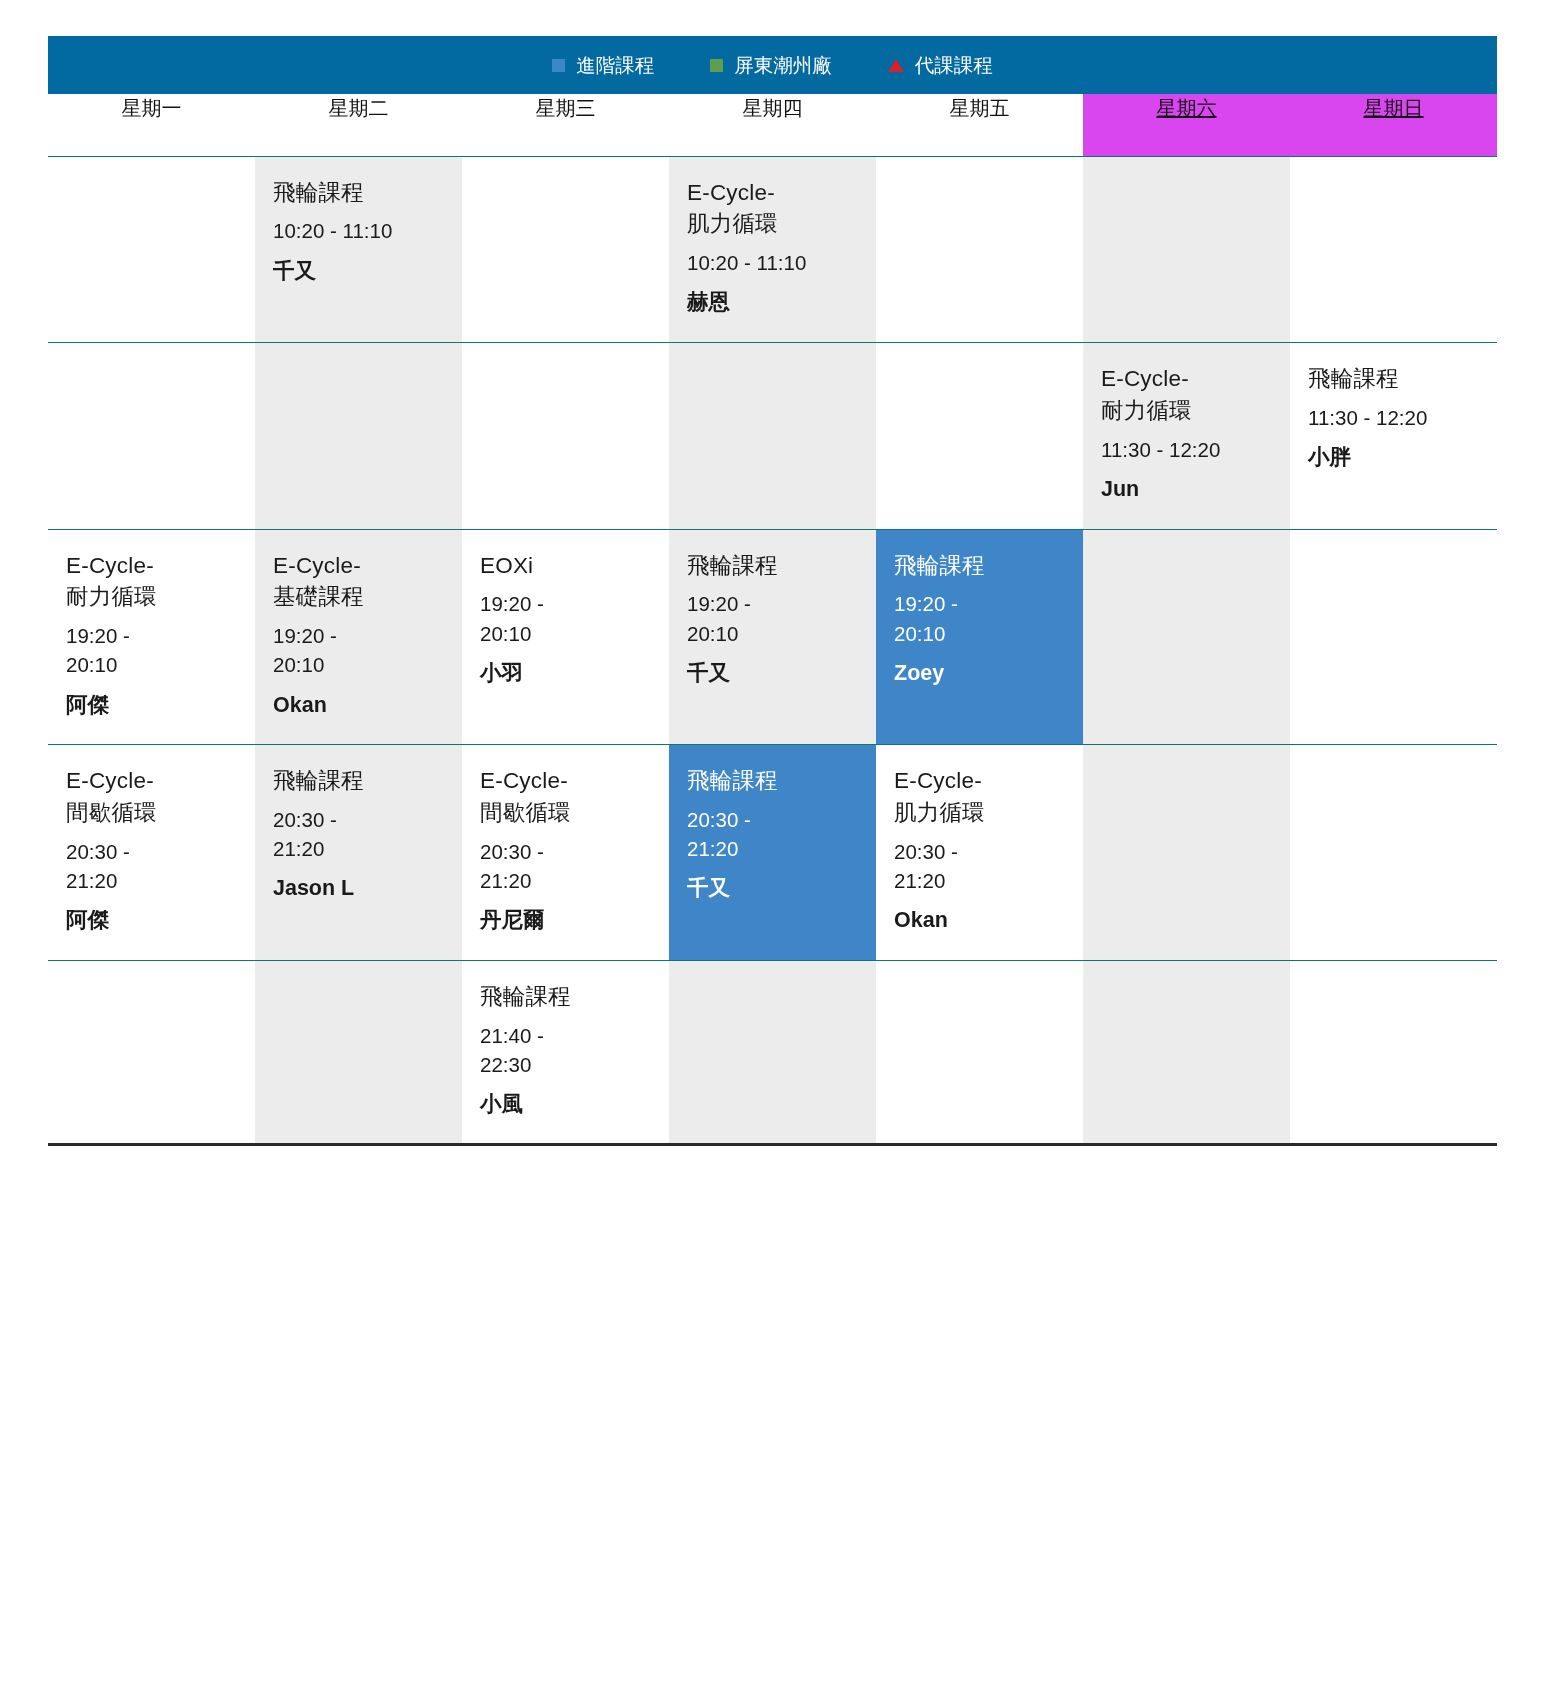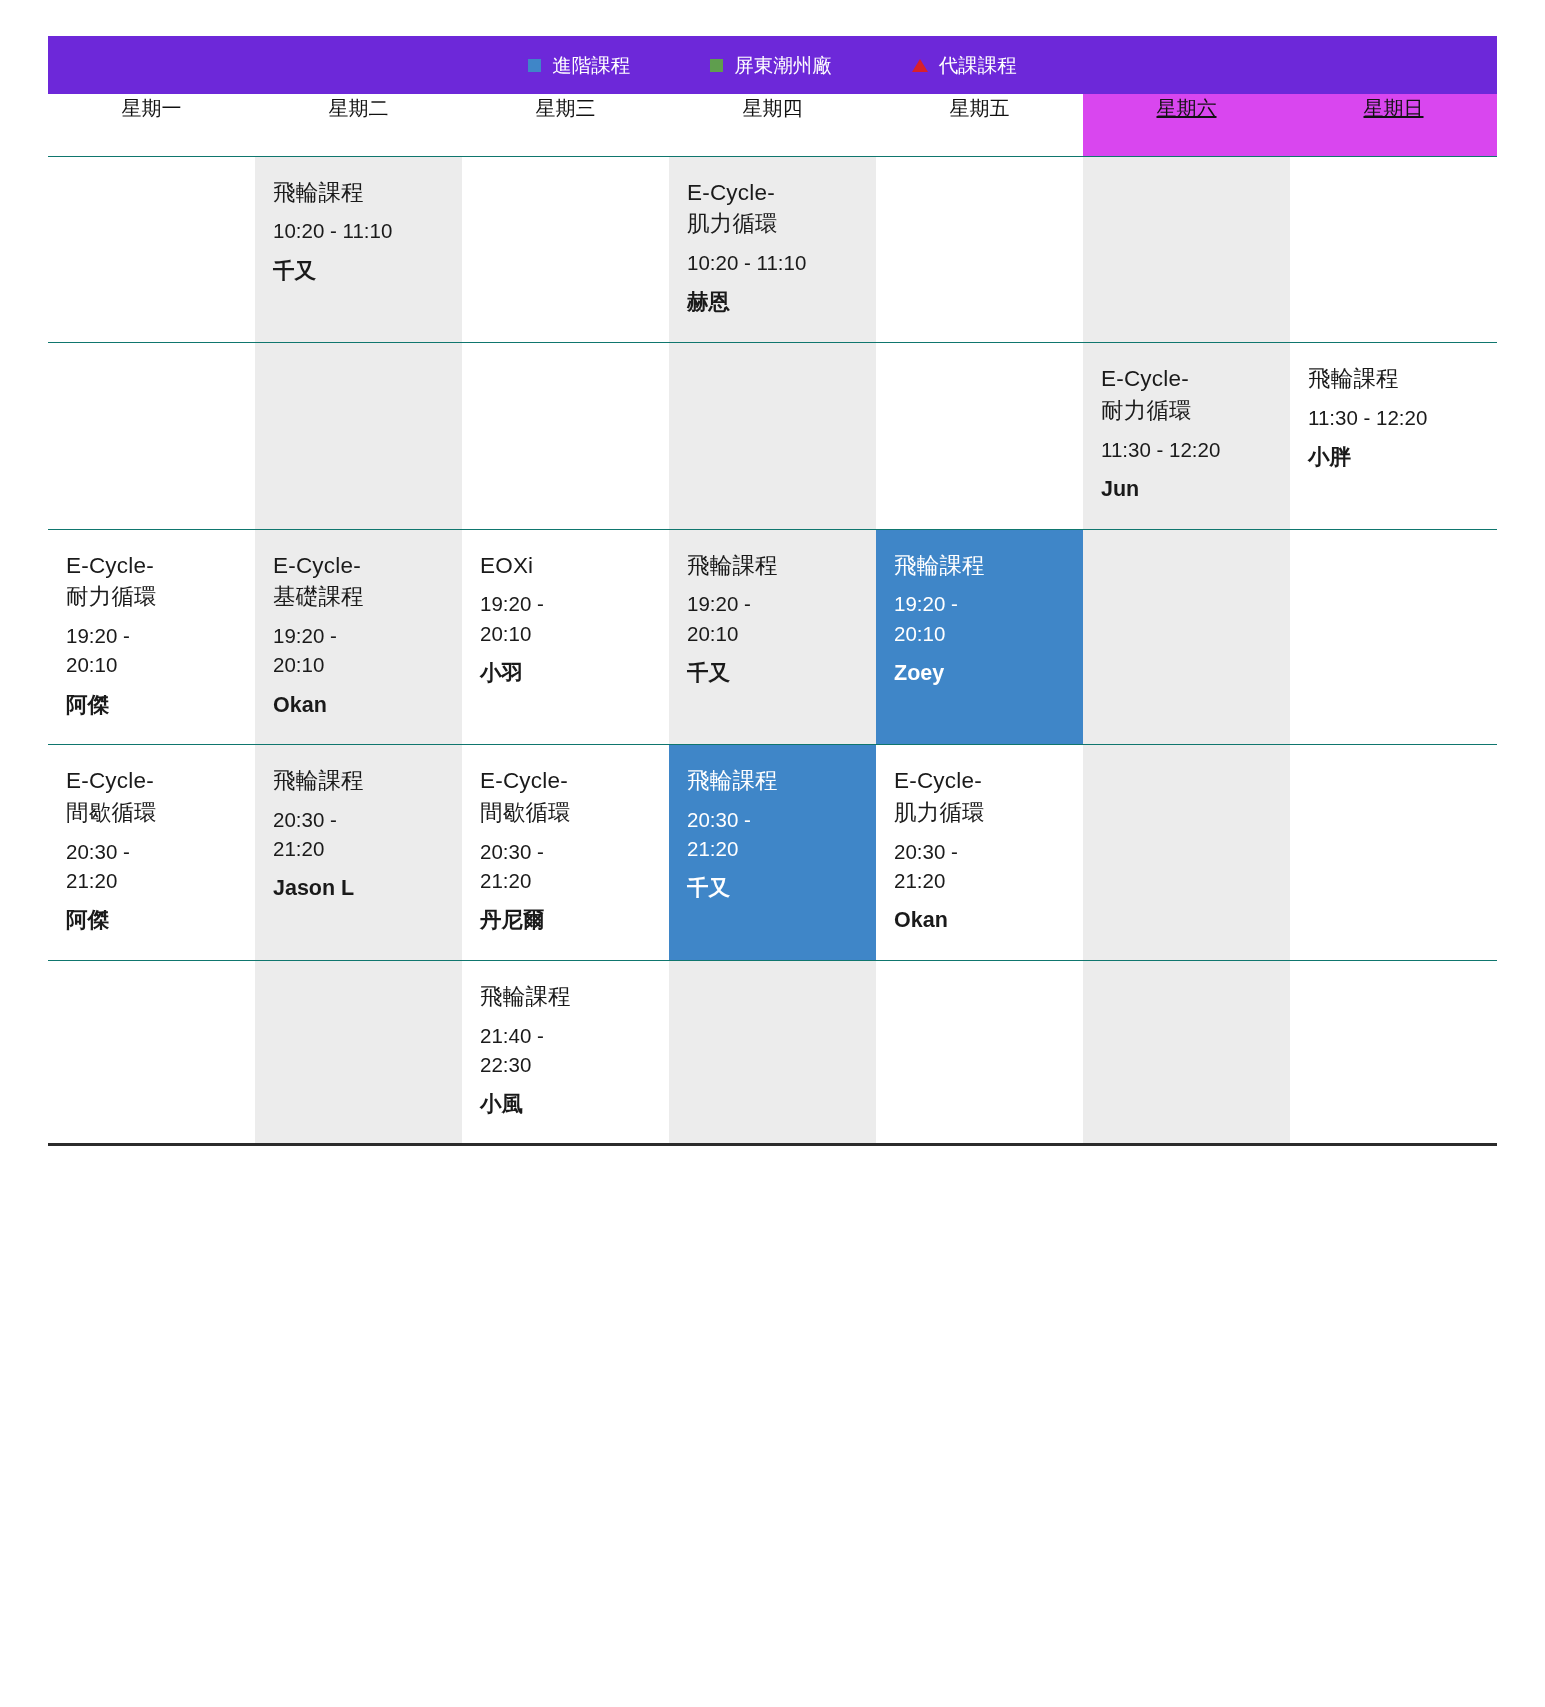--- a/index.html
+++ b/index.html
@@ -64,26 +64,26 @@
     text-align: center;
     font-size: 25px;
     font-weight: 700;
     margin-top: 26px;
     color: #111;
   }
 
   
   .legend-bar {
     margin: 36px 48px 0 48px;
-    background: #6d28d9;
+    background: #0369a1;
     height: 58px;
     display: flex;
     align-items: center;
     justify-content: center;
-    gap: 80px;
+    gap: 56px;
   }
   .legend-item {
     display: flex;
     align-items: center;
     gap: 11px;
     color: #ffffff;
     font-size: 19.5px;
     font-weight: 400;
   }
   .sw {

